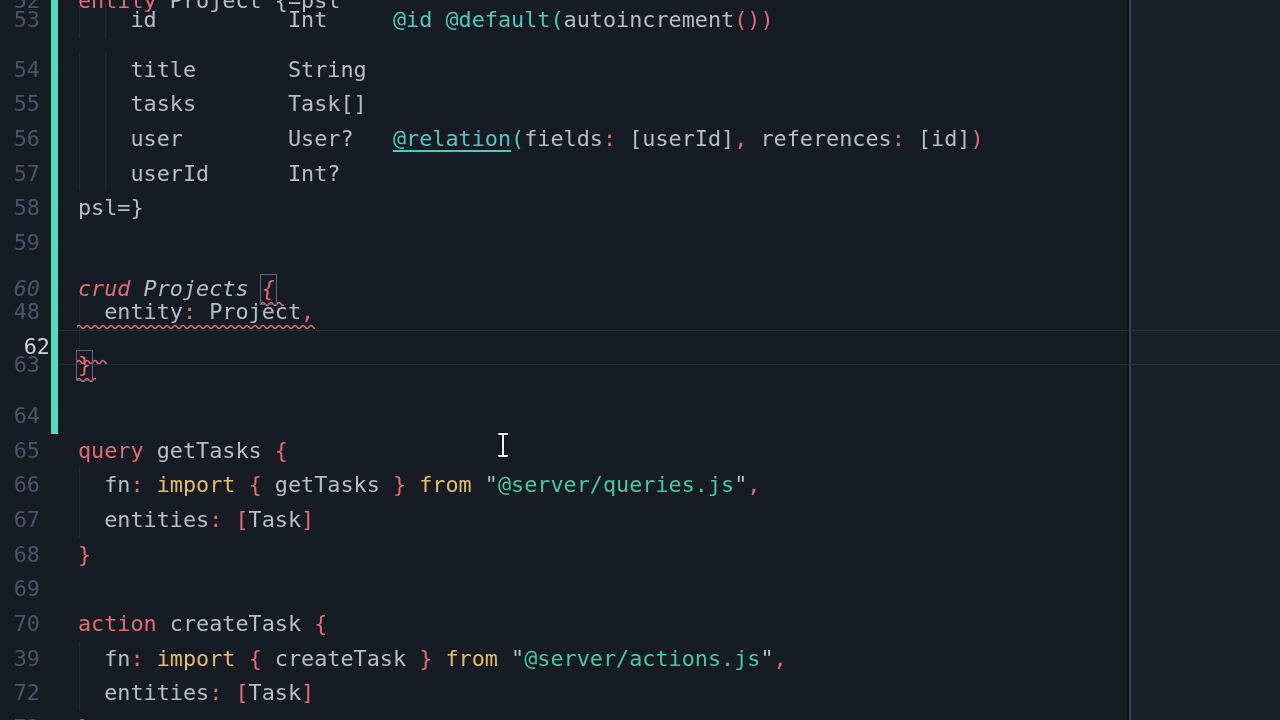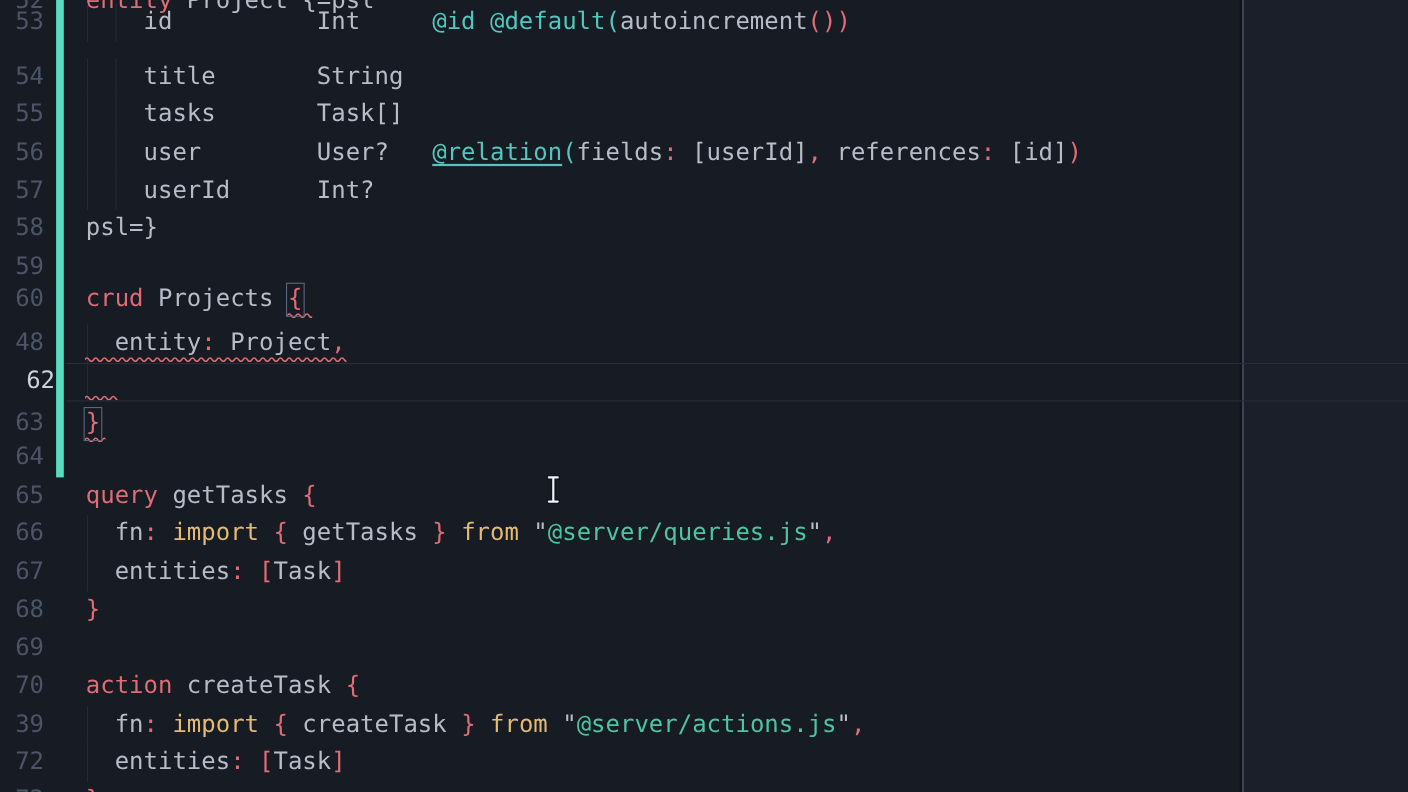--- a/index.html
+++ b/index.html
@@ -82,21 +82,21 @@
         <span class="code"><span class="tok-fg">    userId      Int?</span></span>
       </div>
       <div class="row" style="top: 191.38px;">
         <span class="ln">58</span>
         <span class="code"><span class="tok-fg">psl=}</span></span>
       </div>
       <div class="row" style="top: 226.01px;">
         <span class="ln">59</span>
         <span class="code"></span>
       </div>
-      <div class="row" style="top: 255px;">
+      <div class="row" style="top: 272px; font-style: italic;">
         <span class="ln">60</span>
         <span class="code"><span class="tok-kw">crud</span><span class="tok-fg"> Projects </span><span class="tok-punct">{</span></span>
         <div class="squiggle" style="left: 260.736px; top: 28.13px; width: 22.9984px;">
           <svg width="23" height="6" viewBox="0 0 23 6" style="position: absolute; left: 0px; top: 0px;">
             <path d="M0 4 Q2 1 4 4 T8 4 T12 4 T16 4 T20 4 T24 4 T28 4" fill="none" stroke="#e06c75" stroke-width="1.4"></path>
           </svg>
         </div>
         <div class="bracket-box" style="left: 259.736px; top: 1.5px;"></div>
       </div>
       <div class="row" style="top: 295.27px;">
@@ -112,21 +112,21 @@
       <div class="row" style="top: 329.9px;">
         <div class="guide" style="left: 78.5px;"></div>
         <span class="ln active">62</span>
         <span class="code"></span>
         <div class="squiggle" style="left: 77px; top: 28.13px; width: 29.5604px;">
           <svg width="30" height="6" viewBox="0 0 30 6" style="position: absolute; left: 0px; top: 0px;">
             <path d="M0 4 Q2 1 4 4 T8 4 T12 4 T16 4 T20 4 T24 4 T28 4 T32 4 T36 4" fill="none" stroke="#e06c75" stroke-width="1.4"></path>
           </svg>
         </div>
       </div>
-      <div class="row" style="top: 368px;">
+      <div class="row" style="top: 348px;">
         <span class="ln">63</span>
         <span class="code"><span class="tok-punct">}</span></span>
         <div class="squiggle" style="left: 77px; top: 28.13px; width: 19.0612px;">
           <svg width="20" height="6" viewBox="0 0 20 6" style="position: absolute; left: 0px; top: 0px;">
             <path d="M0 4 Q2 1 4 4 T8 4 T12 4 T16 4 T20 4 T24 4 T28 4" fill="none" stroke="#e06c75" stroke-width="1.4"></path>
           </svg>
         </div>
         <div class="bracket-box" style="left: 76px; top: 1.5px;"></div>
       </div>
       <div class="row" style="top: 399.16px;">

